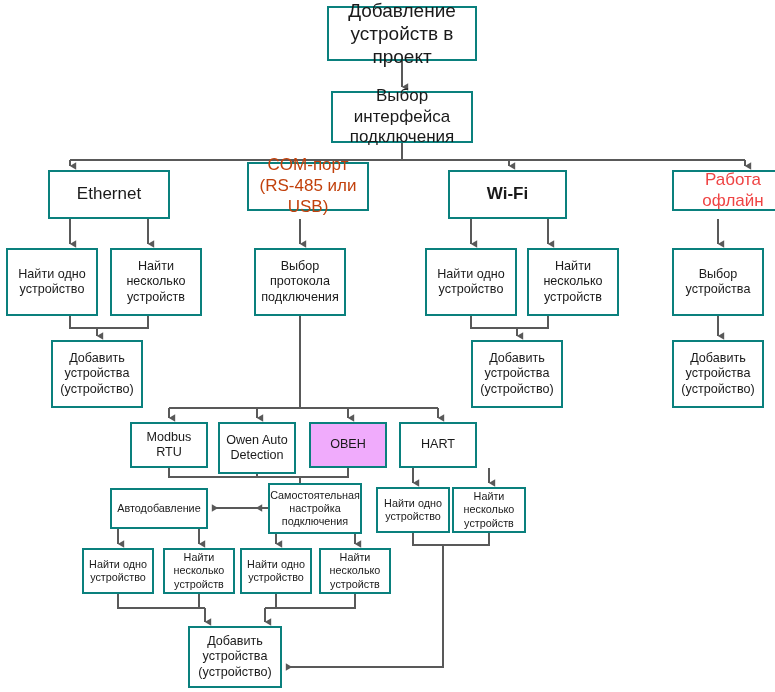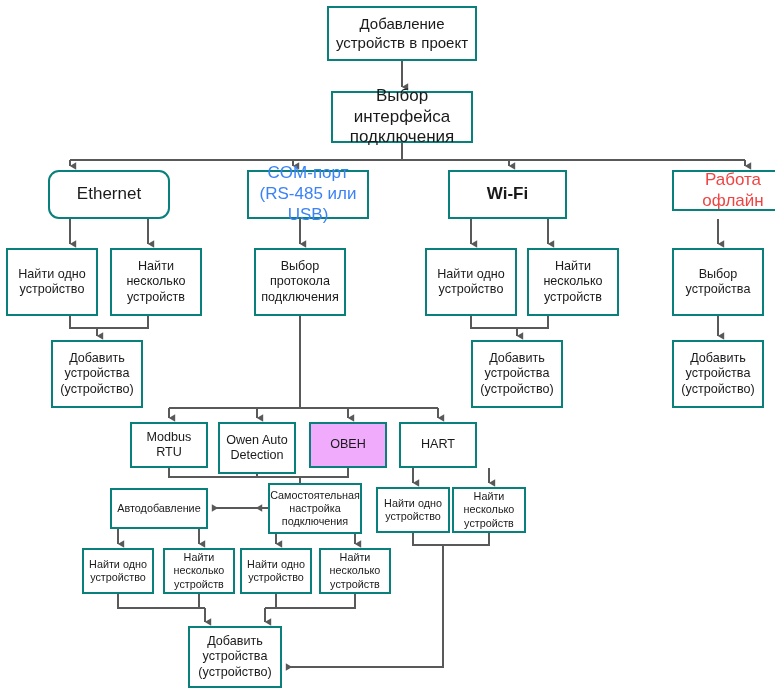--- a/index.html
+++ b/index.html
@@ -34,21 +34,21 @@
     display: flex;
     align-items: center;
     justify-content: center;
     text-align: center;
     color: #1a1a1a;
     line-height: 1.22;
     white-space: pre-line;
     padding: 1px 2px;
     z-index: 2;
   }
-  .fs15 { font-size: 15px; }
+  .fs15 { font-size: 19px; }
   .fs14 { font-size: 17px; }
   .fs13 { font-size: 12.6px; }
   .fs11 { font-size: 10.8px; }
 </style>
 </head>
 <body>
 
 <div id="chart-root">
 
   <svg id="edges-layer" viewBox="0 0 775 692" width="775" height="692" xmlns="http://www.w3.org/2000/svg">
@@ -112,22 +112,22 @@
         <path d="M 489,533 L 489,545 L 443,545" stroke="#595959"></path>
         <path d="M 443,545 L 443,667 L 286,667" stroke="#595959" marker-end="url(#ar-left)"></path>
       </g>
   </svg>
 
   <div id="nodes-layer">
       <div class="node fs15" style="left: 327px; top: 6px; width: 150px; height: 55px; border-color: rgb(10, 128, 125); background: rgb(255, 255, 255); color: rgb(26, 26, 26);">Добавление
 устройств в проект</div>
       <div class="node fs14" style="left: 331px; top: 91px; width: 142px; height: 52px; border-color: rgb(10, 128, 125); background: rgb(255, 255, 255); color: rgb(26, 26, 26);">Выбор интерфейса
 подключения</div>
-      <div class="node fs14" style="left: 48px; top: 170px; width: 122px; height: 49px; border-color: rgb(10, 128, 125); background: rgb(255, 255, 255); color: rgb(26, 26, 26); border-radius: 11px;">Ethernet</div>
-      <div class="node fs14" style="left: 247px; top: 170px; width: 122px; height: 49px; border-color: rgb(10, 128, 125); background: rgb(255, 255, 255); color: #3b82f6;">COM-порт
+      <div class="node fs14" style="left: 48px; top: 170px; width: 122px; height: 49px; border-color: rgb(10, 128, 125); background: rgb(255, 255, 255); color: rgb(26, 26, 26);">Ethernet</div>
+      <div class="node fs14" style="left: 247px; top: 162px; width: 122px; height: 49px; border-color: rgb(10, 128, 125); background: rgb(255, 255, 255); color: #c2410c;">COM-порт
 (RS-485 или USB)</div>
       <div class="node fs14" style="left: 448px; top: 170px; width: 119px; height: 49px; border-color: rgb(10, 128, 125); background: rgb(255, 255, 255); color: rgb(26, 26, 26); font-weight: bold;">Wi-Fi</div>
       <div class="node fs14" style="left: 672px; top: 170px; width: 122px; height: 41px; border-color: rgb(10, 128, 125); background: rgb(255, 255, 255); color: #ef4444;">Работа офлайн</div>
       <div class="node fs13" style="left: 6px; top: 248px; width: 92px; height: 68px; border-color: rgb(10, 128, 125); background: rgb(255, 255, 255); color: rgb(26, 26, 26);">Найти одно
 устройство</div>
       <div class="node fs13" style="left: 110px; top: 248px; width: 92px; height: 68px; border-color: rgb(10, 128, 125); background: rgb(255, 255, 255); color: rgb(26, 26, 26);">Найти
 несколько
 устройств</div>
       <div class="node fs13" style="left: 51px; top: 340px; width: 92px; height: 68px; border-color: rgb(10, 128, 125); background: rgb(255, 255, 255); color: rgb(26, 26, 26);">Добавить
 устройства

